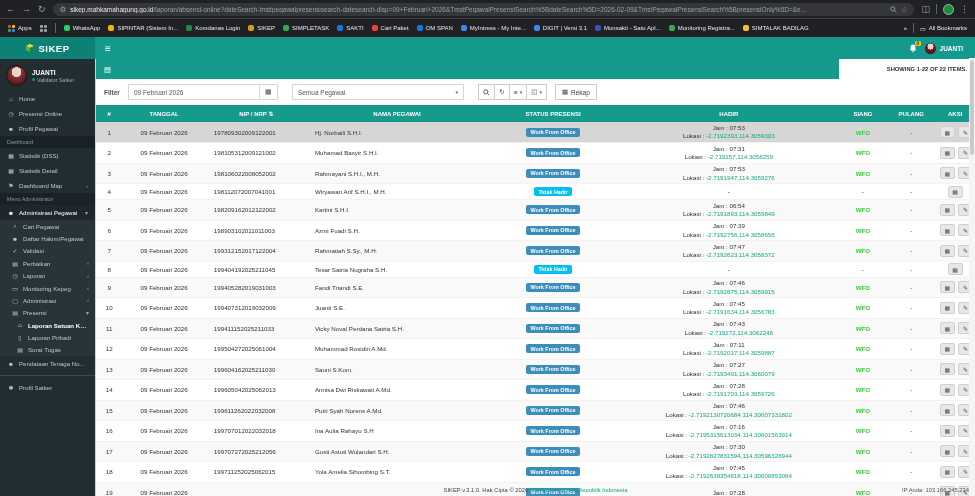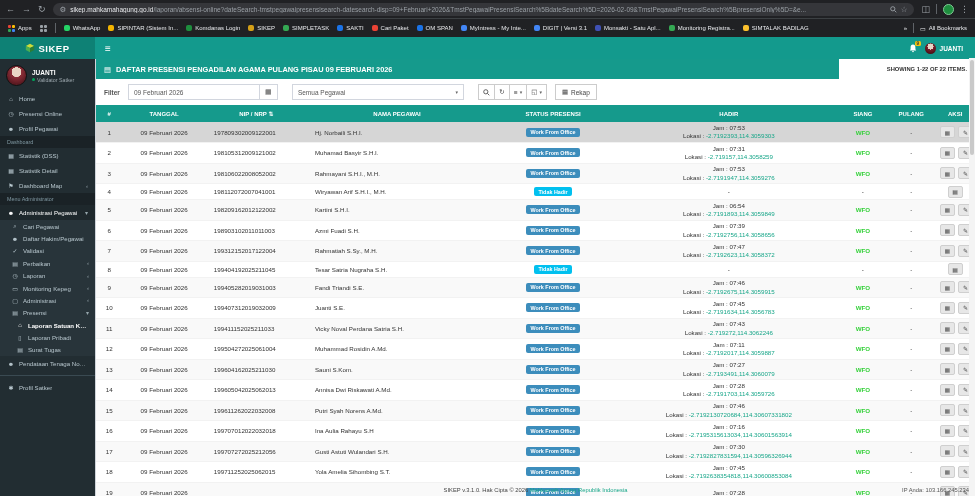--- a/index.html
+++ b/index.html
@@ -354,21 +354,20 @@
             <span class="mi-icon">✱</span>
             <span class="lbl">Profil Satker</span>
           </div>
         </div>
     </div>
 
     <div class="main">
       <div class="panel-header">
         <div class="panel-title">
           <span>▤</span>
-          <span>DAFTAR PRESENSI PENGADILAN AGAMA PULANG PISAU 09 FEBRUARI 2026</span>
         </div>
         <div class="showing">SHOWING 1-22 OF 22 ITEMS.</div>
       </div>
 
       <div class="filter-row">
         <span class="filter-label">Filter</span>
         <span class="date-box">
           <span class="date-input">09 Februari 2026</span>
           <span class="date-addon">▦</span>
         </span>

